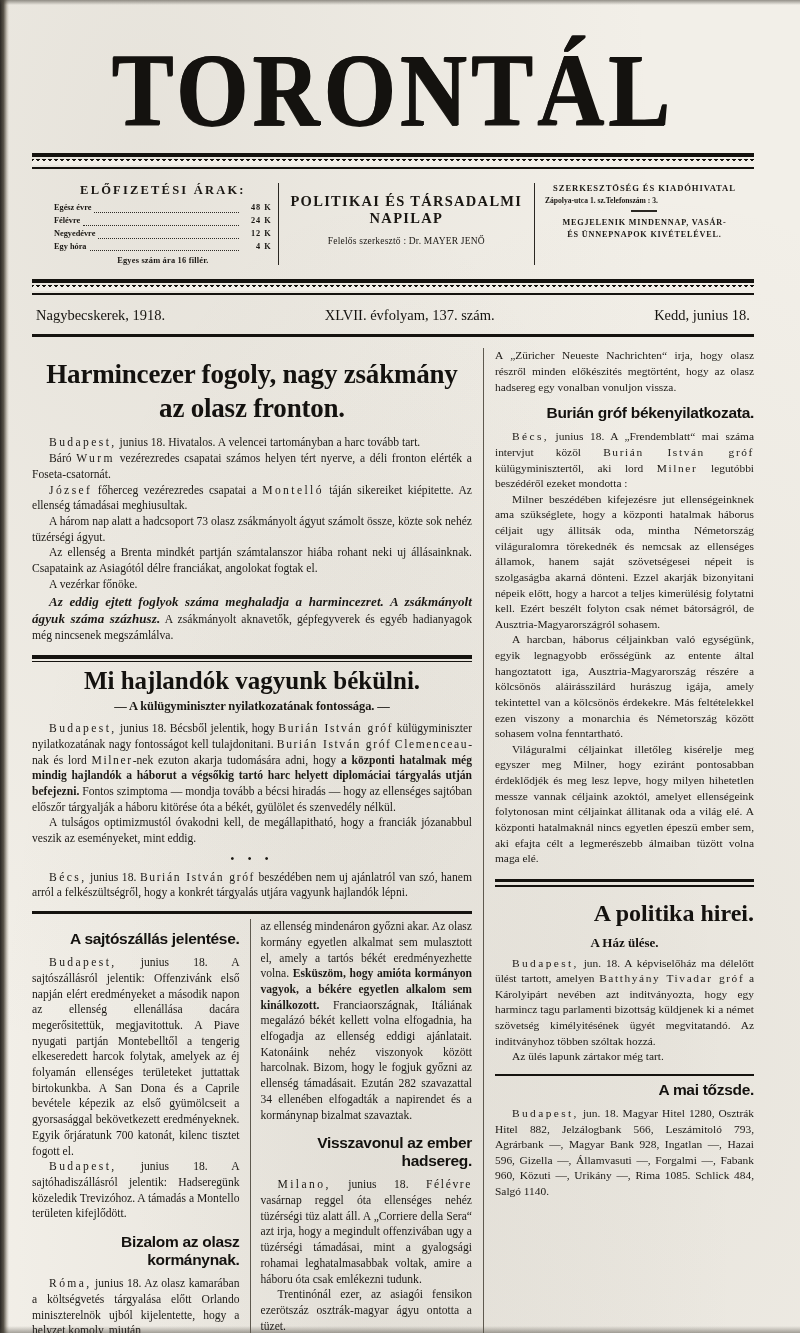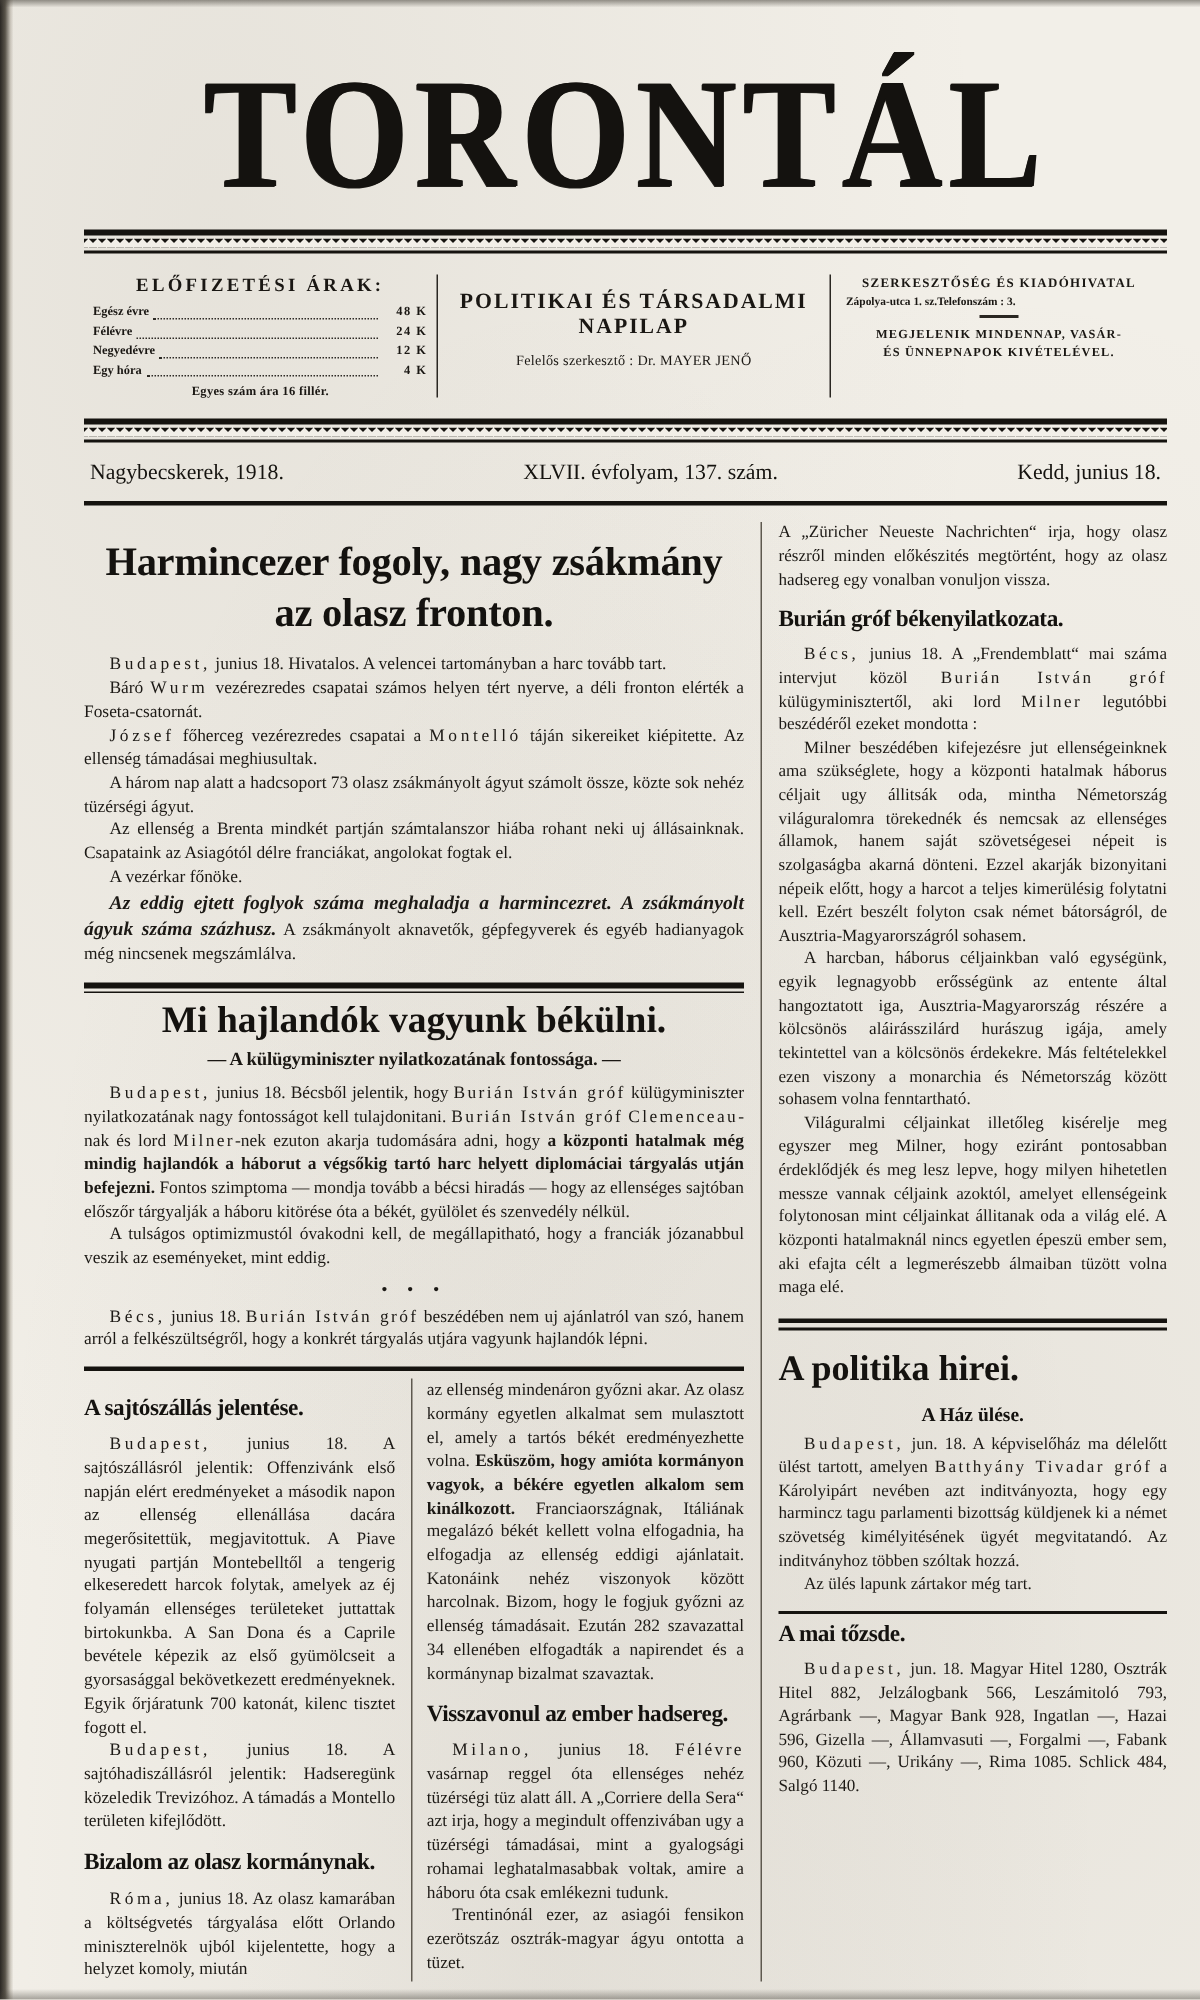--- a/index.html
+++ b/index.html
@@ -28,21 +28,21 @@
     background: linear-gradient(to right, #2a2723 0%, #585349 38%, rgba(170,163,150,0.5) 78%, rgba(242,239,232,0) 100%);
   }
   .scan-edge-top {
     position: absolute; left: 0; top: 0; width: 800px; height: 5px;
     background: linear-gradient(to bottom, rgba(70,66,58,0.55), rgba(242,239,232,0));
   }
   .scan-edge-bottom {
     position: absolute; left: 0; bottom: 0; width: 800px; height: 7px;
     background: linear-gradient(to top, rgba(70,66,58,0.45), rgba(242,239,232,0));
   }
-  .inner { position: absolute; left: 56px; top: 0; width: 722px; height: 1333px; }
+  .inner { position: absolute; left: 32px; top: 0; width: 722px; height: 1333px; }
 
   
   .masthead-title {
     text-align: center;
     font-family: "Liberation Serif", serif;
     font-weight: bold;
     font-size: 93px;
     line-height: 1;
     letter-spacing: 4px;
     color: #14120f;
@@ -62,20 +62,21 @@
     background-position: 0 0;
     background-color: #f2efe8;
   }
   .rule-thin { height: 2px; background: #15130f; margin-top: 2px; }
 
   .masthead-bar {
     display: flex;
     margin-top: 10px;
     padding: 4px 0 2px 0;
     color: #1a1713;
+    margin-left: 16px;
   }
   .mh-col { padding: 0 6px; }
   .mh-left { width: 236px; border-right: 1.5px solid #2a2722; }
   .mh-mid  { width: 262px; border-right: 1.5px solid #2a2722; text-align: center; padding-top: 10px; }
   .mh-right{ width: 224px; text-align: center; }
 
   .price-title {
     text-align: center; font-size: 12.5px; font-weight: bold;
     letter-spacing: 2.2px; margin-bottom: 4px;
   }
@@ -135,26 +136,26 @@
   }
   .hl-section {
     font-size: 25px; font-weight: bold; text-align: center;
     color: #14120f; line-height: 1.2; margin: 4px 0 3px 0;
   }
   .hl-section-sub {
     font-size: 12.5px; font-weight: bold; text-align: center;
     color: #1a1713; margin-bottom: 7px; letter-spacing: -0.1px;
   }
   .hl-sub-bold {
-    font-size: 15.5px; font-weight: bold; text-align: left;
-    font-family: Liberation Serif, serif;
+    font-size: 15.5px; font-weight: bold; text-align: right;
+    font-family: Liberation Sans, sans-serif;
     color: #14120f; margin: 11px 0 7px 0; letter-spacing: -0.3px;
   }
   .hl-right-main {
-    font-size: 24px; font-weight: bold; text-align: left;
+    font-size: 24px; font-weight: bold; text-align: right;
     color: #14120f; margin: 13px 0 8px 0;
   }
   .hl-right-sub {
     font-size: 13px; font-weight: bold; text-align: center;
     color: #14120f; margin: 6px 0 5px 0;
   }
   p.body {
     font-size: 11.6px; line-height: 1.355; text-align: justify;
     text-indent: 17px; margin: 0; color: #1c1915;
     hyphens: auto; -webkit-hyphens: auto;

